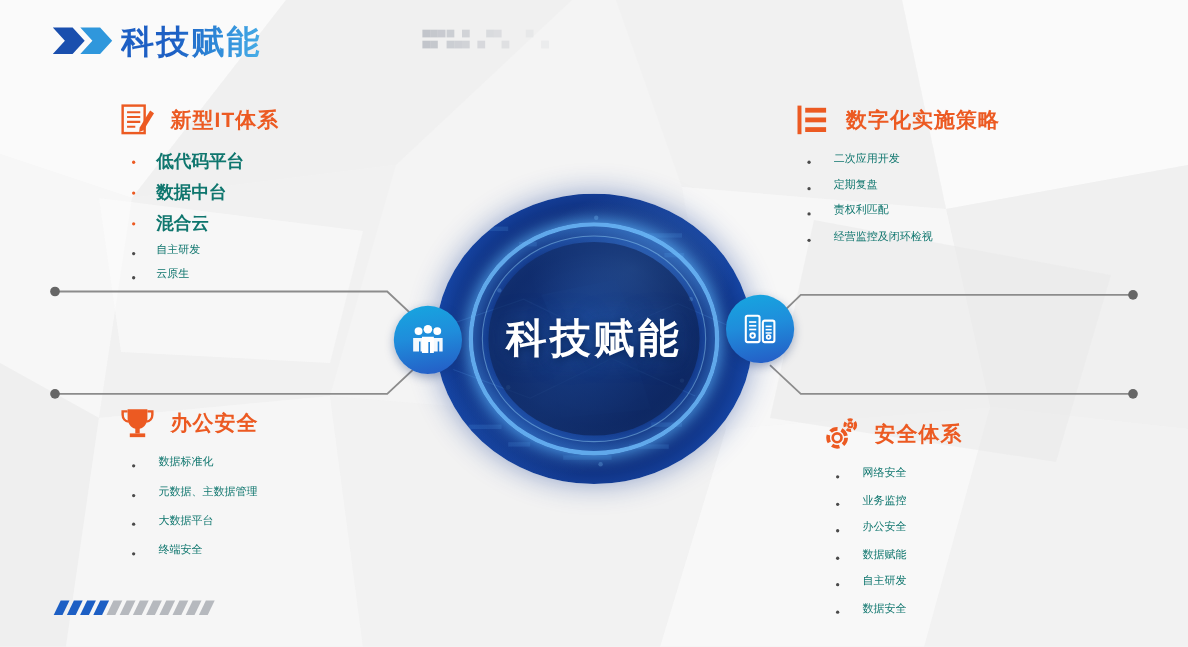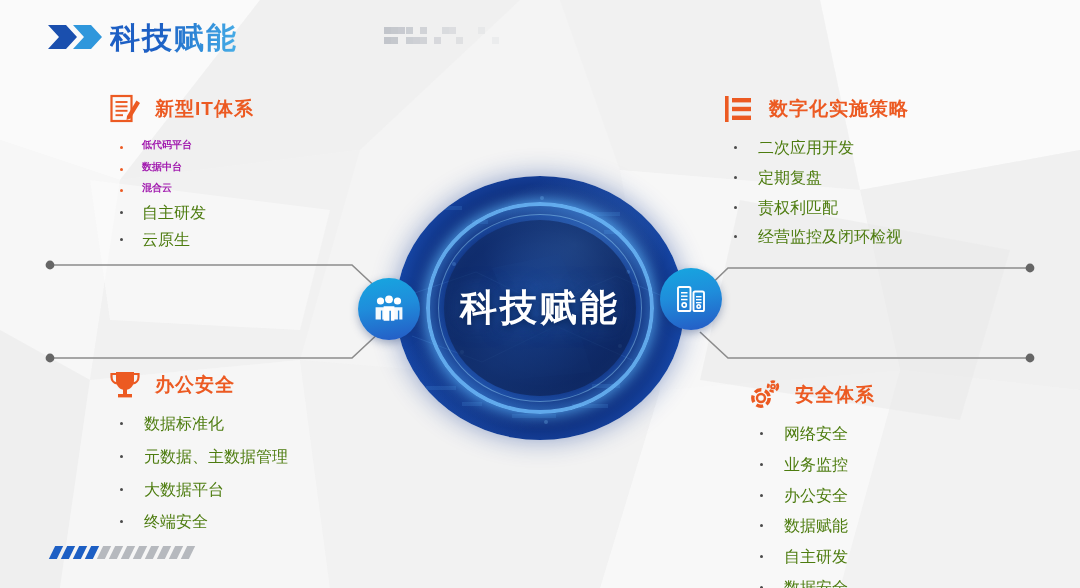--- a/index.html
+++ b/index.html
@@ -96,28 +96,28 @@
   #q-tr { left:722px; top:92px;  width:300px; }
   #q-bl { left:108px; top:368px; width:280px; }
   #q-br { left:748px; top:378px; width:280px; }
 
   .q-head { display:flex; align-items:center; gap:13px; margin-bottom:14px; }
   .q-icon { width:34px; height:34px; flex:0 0 34px; display:block; }
   .q-title { font-size:19px; font-weight:bold; color:#ec5a22; letter-spacing:1px; white-space:nowrap; }
 
   .q-list { list-style:none; }
   .q-list li {
-    position:relative; padding-left:34px; font-size:16px; color:#4d7c0f;
+    position:relative; padding-left:34px; font-size:10px; color:#0f766e;
     line-height:1.05; margin-bottom:12px; white-space:nowrap;
   }
   .q-list li::before {
     content:""; position:absolute; left:12px; top:6px;
     width:3px; height:3px; border-radius:50%; background:#4a4a4a;
   }
-  .q-list li.hl { color:#a21caf; font-weight:bold; font-size:10px; }
+  .q-list li.hl { color:#0f766e; font-weight:bold; font-size:16px; }
   .q-list li.hl::before { background:#ec5a22; }
 
   #q-tl .q-list li { margin-bottom:11px; }
   #q-tr .q-list li { margin-bottom:13px; padding-left:36px; }
   #q-bl .q-list li { margin-bottom:16px; padding-left:36px; }
   #q-br .q-list li { margin-bottom:14px; padding-left:36px; }
 </style>
 </head>
 <body>
 

